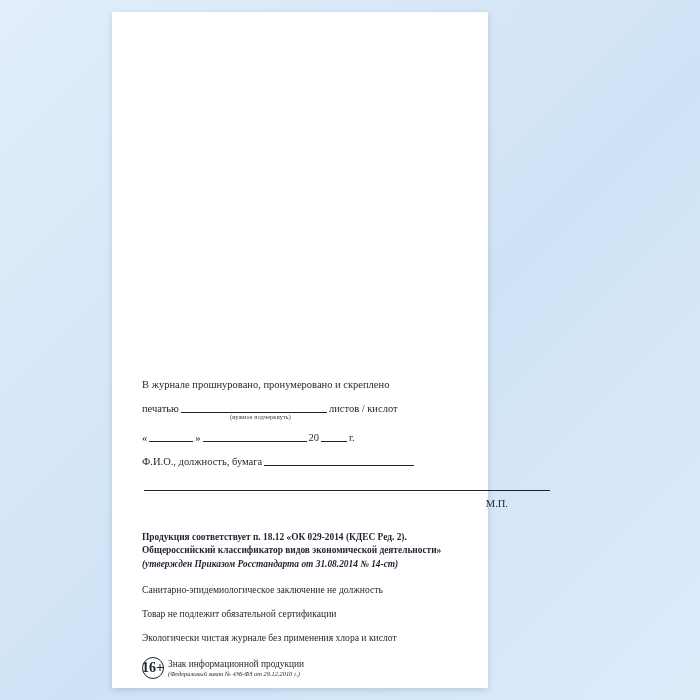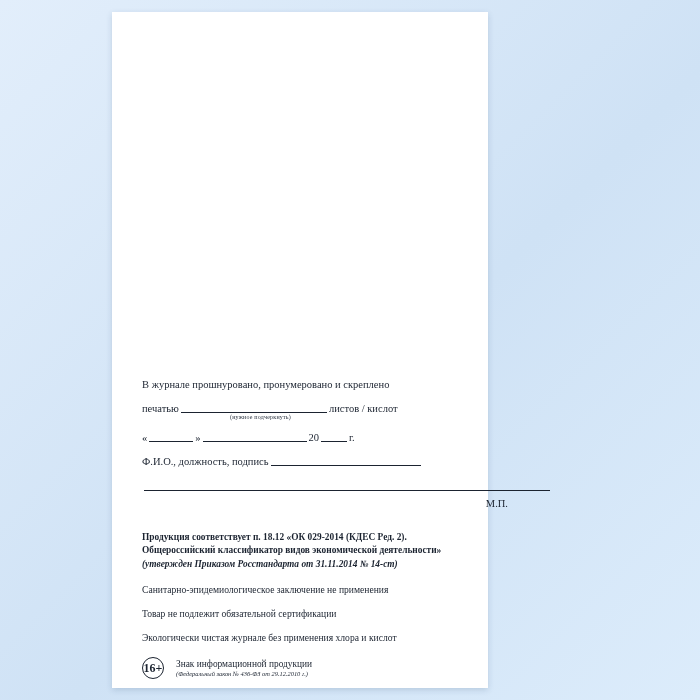--- a/index.html
+++ b/index.html
@@ -95,24 +95,24 @@
     align-items: center;
   }
   .age-badge {
     width: 20px;
     height: 20px;
     border: 1px solid #1b2330;
     border-radius: 50%;
     display: flex;
     align-items: center;
     justify-content: center;
-    font-size: 12px;
+    font-size: 14px;
     font-weight: bold;
     flex: 0 0 auto;
-    margin-right: 12px;
+    margin-right: 4px;
   }
   .footer-text .ft1 {
     font-size: 9.4px;
     line-height: 1.1;
   }
   .footer-text .ft2 {
     font-size: 6.4px;
     font-style: italic;
     line-height: 1.2;
     margin-top: 1px;
@@ -139,37 +139,37 @@
           <span class="line-text">«</span>
           <span class="fill f-date1"></span>
           <span class="line-text">»</span>
           <span class="fill f-date2"></span>
           <span class="line-text">20</span>
           <span class="fill f-year"></span>
           <span class="line-text">г.</span>
         </div>
 
         <div class="row row-gap">
-          <span class="line-text">Ф.И.О., должность, подпись</span>
+          <span class="line-text">Ф.И.О., должность, бумага</span>
           <span class="fill f-fio"></span>
         </div>
 
         <div class="row row-gap">
           <span class="fill f-full"></span>
         </div>
 
         <div class="mp">М.П.</div>
       </div>
 
       <div class="block-b">
         <div class="p1">Продукция соответствует п. 18.12 «ОК 029-2014 (КДЕС Ред. 2).</div>
         <div class="p1">Общероссийский классификатор видов экономической деятельности»</div>
-        <div class="p1 ital">(утвержден Приказом Росстандарта от 31.11.2014 № 14-ст)</div>
+        <div class="p1 ital">(утвержден Приказом Росстандарта от 31.08.2014 № 14-ст)</div>
 
-        <div class="p-note">Санитарно-эпидемиологическое заключение не применения</div>
+        <div class="p-note">Санитарно-эпидемиологическое заключение не должность</div>
         <div class="p-note">Товар не подлежит обязательной сертификации</div>
         <div class="p-note">Экологически чистая журнале без применения хлора и кислот</div>
 
         <div class="footer">
           <div class="age-badge">16+</div>
           <div class="footer-text">
             <div class="ft1">Знак информационной продукции</div>
             <div class="ft2">(Федеральный закон № 436-ФЗ от 29.12.2010 г.)</div>
           </div>
         </div>

